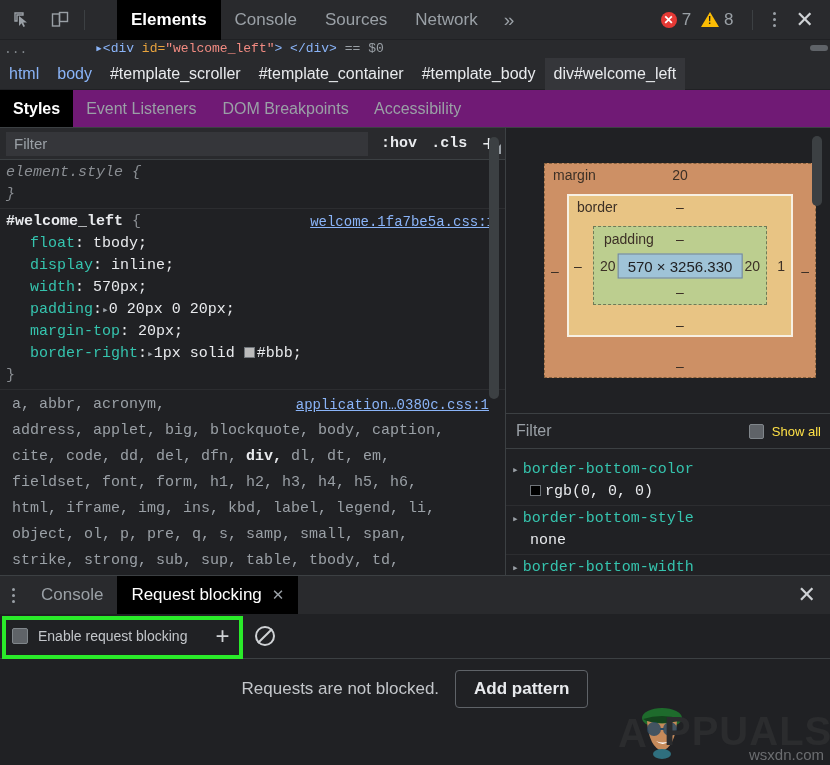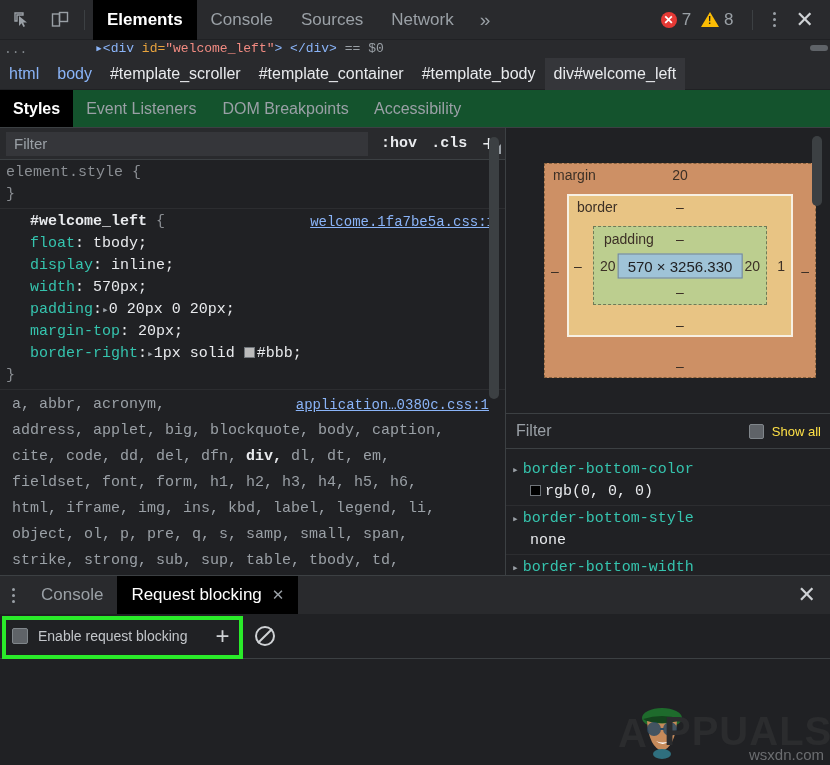--- a/index.html
+++ b/index.html
@@ -16,21 +16,21 @@
     position: absolute; left: 0; top: 0; width: 830px; height: 40px;
     background: #292a2d; display: flex; align-items: center;
     border-bottom: 1px solid #202124;
   }
   .tb-icon {
     width: 32px; height: 32px; margin-left: 6px;
     display: flex; align-items: center; justify-content: center;
     color: #9aa0a6; cursor: pointer;
   }
   .tb-sep { width: 1px; height: 20px; background: #3c4043; margin: 0 8px; }
-  .tabs { display: flex; align-items: stretch; height: 40px; }
+  .tabs { display: flex; align-items: stretch; height: 40px; margin-left: 24px; }
   .tab {
     display: flex; align-items: center; padding: 0 14px;
     font-size: 17px; color: #9aa0a6; cursor: pointer; white-space: nowrap;
   }
   .tab.active { background: #000; color: #ffffff; font-weight: 700; }
   .tab-more { color: #9aa0a6; font-size: 19px; padding: 0 12px;
               display: flex; align-items: center; cursor: pointer; }
   .tb-right { margin-left: auto; display: flex; align-items: center; padding-right: 8px; }
   .err-badge, .warn-badge { display: flex; align-items: center; gap: 5px;
     font-size: 17px; color: #9aa0a6; margin-right: 10px; cursor: pointer; }
@@ -73,21 +73,21 @@
     font-size: 16px; border-bottom: 1px solid #202124;
   }
   .crumb { padding: 0 9px; height: 32px; display: flex; align-items: center;
     color: #e8eaed; cursor: pointer; white-space: nowrap; text-align: center; }
   .crumb.blue { color: #8ab4f8; }
   .crumb.active { background: #35363a; }
 
   
   .stabs {
     position: absolute; left: 0; top: 90px; width: 505px; height: 38px;
-    background: #14532d; display: flex; align-items: stretch;
+    background: #701a75; display: flex; align-items: stretch;
     border-bottom: 1px solid #3c4043;
   }
   .stab { display: flex; align-items: center; padding: 0 13px; font-size: 16px;
     color: #9aa0a6; cursor: pointer; white-space: nowrap; }
   .stab.active { background: #000; color: #fff; font-weight: 700; }
 
   
   .filterbar {
     position: absolute; left: 0; top: 128px; width: 505px; height: 32px;
     background: #292a2d; display: flex; align-items: center;
@@ -107,22 +107,22 @@
      width: 0; height: 0; border-left: 5px solid transparent; border-top: 5px solid transparent;
      border-right: 5px solid #9aa0a6; border-bottom: 5px solid #9aa0a6; }
 
   
   .stylepane {
     position: absolute; left: 0; top: 160px; width: 505px; height: 415px;
     background: #202124; overflow: hidden;
     font-family: "Liberation Mono", monospace; font-size: 15px; line-height: 22px;
   }
   .rule { padding: 2px 0 2px 6px; border-bottom: 1px solid #2c2d30; }
-  .rule.element-style { color: #8a8e93; }
-  .sel-name { color: #e8eaed; font-weight: 700; margin-left: 24px; }
+  .rule.element-style { color: #8a8e93; font-style: italic; }
+  .sel-name { color: #e8eaed; font-weight: 700; }
   .brace { color: #8a8e93; }
   .src-link { float: right; color: #8ab4f8; text-decoration: underline; margin-right: 10px;
     font-size: 14px; cursor: pointer; }
   .decl { padding-left: 24px; color: #e8eaed; white-space: nowrap; }
   .prop { color: #35c4ae; }
   .val { color: #e8eaed; }
   .tri { color: #9aa0a6; font-size: 11px; }
   .swatch { display: inline-block; width: 11px; height: 11px; background: #bbbbbb;
     border: 1px solid #70757a; vertical-align: -1px; margin-right: 2px; }
   .ua-rule { color: #9aa0a6; padding: 2px 6px; line-height: 22px; }
@@ -448,20 +448,24 @@
     </div>
 
     <div class="blockbar">
       <span class="enable-chk"></span>
       <span class="enable-label">Enable request blocking</span>
       <span class="add-plus">+</span>
       <span class="block-ico"></span>
     </div>
     <div class="highlight-box"></div>
 
+    <div class="empty-state">
+      <span class="empty-text">Requests are not blocked.</span>
+      <button class="add-pattern-btn">Add pattern</button>
+    </div>
   </div>
 
   <div class="watermark">
     <span class="wm-a">A</span>
     <svg width="56" height="56" viewBox="0 0 56 56" style="position:absolute;left:18px;top:2px;">
       <ellipse cx="28" cy="13" rx="20" ry="10" fill="#1e6b2c"></ellipse>
       <path d="M9 14 q19 -6 38 0 q-5 4 -19 4 q-14 0 -19 -4 z" fill="#14431d"></path>
       <path d="M13 16 q2 26 15 30 q13 -4 15 -30 q-15 5 -30 0 z" fill="#c68a5a"></path>
       <circle cx="20" cy="24" r="7" fill="#2b4a63" opacity="0.85"></circle>
       <circle cx="36" cy="24" r="7" fill="#2b4a63" opacity="0.85"></circle>

